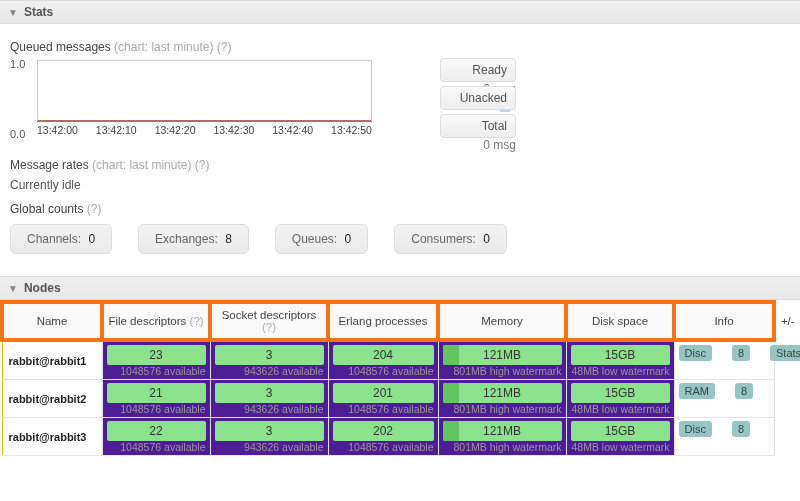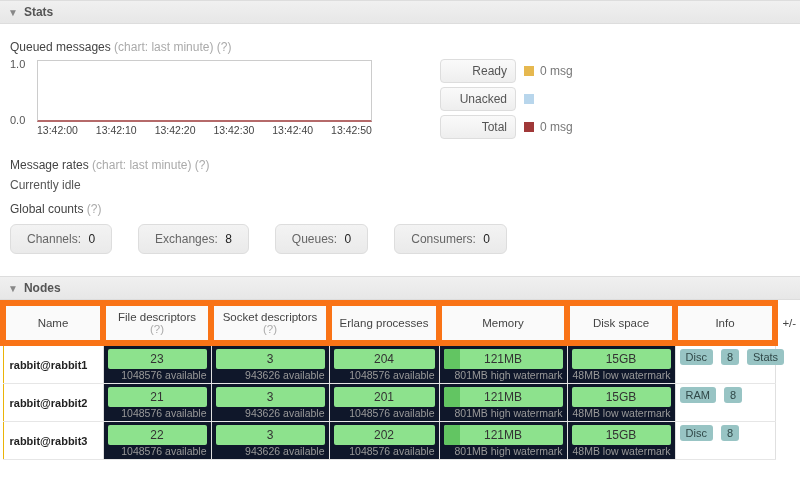--- a/index.html
+++ b/index.html
@@ -57,21 +57,21 @@
   .chart-x {
     display: flex;
     margin-left: 27px;
     width: 335px;
     font-size: 10.5px;
     color: #444;
     margin-top: 2px;
     justify-content: space-between;
   }
   .legend { display: flex; flex-direction: column; gap: 2px; margin-left: 30px; margin-top: -2px;}
-  .legend-row { display: flex; align-items: center; height: 26px; }
+  .legend-row { display: flex; align-items: flex-end; height: 26px; flex-direction: column; }
   .legend-label {
     background: linear-gradient(#fafafa,#eee);
     border: 1px solid #ddd;
     border-radius: 4px;
     width: 76px;
     text-align: right;
     padding: 4px 8px;
     color: #555;
     font-size: 12px;
   }
@@ -94,33 +94,33 @@
     color: #666;
   }
   .count-pill .num { color: #222; margin-left: 4px; }
   table.nodes {
     width: 100%;
     border-collapse: collapse;
     table-layout: fixed;
   }
   table.nodes th {
     background: #fafafa;
-    border: 6px solid #f97316;
+    border: 4px solid #f97316;
     font-weight: normal;
     color: #444;
     padding: 5px 4px;
     font-size: 11.5px;
     text-align: center;
   }
   table.nodes td {
     border-right: 1px solid #e0e0e0;
     border-bottom: 1px solid #e6e6e6;
     padding: 3px 4px 2px 4px;
     vertical-align: top;
-    background: #0f172a;
+    background: #4c1d95;
     font-size: 11px;
   }
   table.nodes td:first-child {
     background: #fff;
     border-left: 1px solid #eab308;
     font-weight: bold;
     color: #222;
     vertical-align: middle;
     text-align: left;
     padding-left: 6px;
@@ -137,21 +137,21 @@
   }
   .bar.mem::before {
     content:'';
     position:absolute;
     left:0;top:0;bottom:0;
     width:14%;
     background:#62c562;
   }
   .bar span { position: relative; }
   .cell-sub { color: #999; font-size: 10.5px; text-align: right; padding-top:0; white-space: nowrap;}
-  .info-badges { display: flex; gap: 8px; justify-content: flex-start; }
+  .info-badges { display: flex; gap: 20px; justify-content: flex-start; }
   .badge {
     background: #98c4c4;
     color: #304848;
     border-radius: 3px;
     padding: 2px 6px;
     font-size: 11px;
   }
   .pm-col {
     width: 26px;
     border: none !important;
@@ -171,21 +171,21 @@
 <div class="content">
   <div class="sub-label">
     <span>Queued messages</span>
     <span class="muted">(chart: last minute)</span>
     <span class="help">(?)</span>
   </div>
 
   <div class="chart-row">
     <div class="chart-wrap">
       <div class="chart-y" style="top:-2px">1.0</div>
-      <div class="chart-y" style="top:54px">0.0</div>
+      <div class="chart-y" style="top:68px">0.0</div>
       <div class="chart-box"></div>
       <div class="chart-x">
         <span>13:42:00</span>
         <span>13:42:10</span>
         <span>13:42:20</span>
         <span>13:42:30</span>
         <span>13:42:40</span>
         <span>13:42:50</span>
       </div>
     </div>

